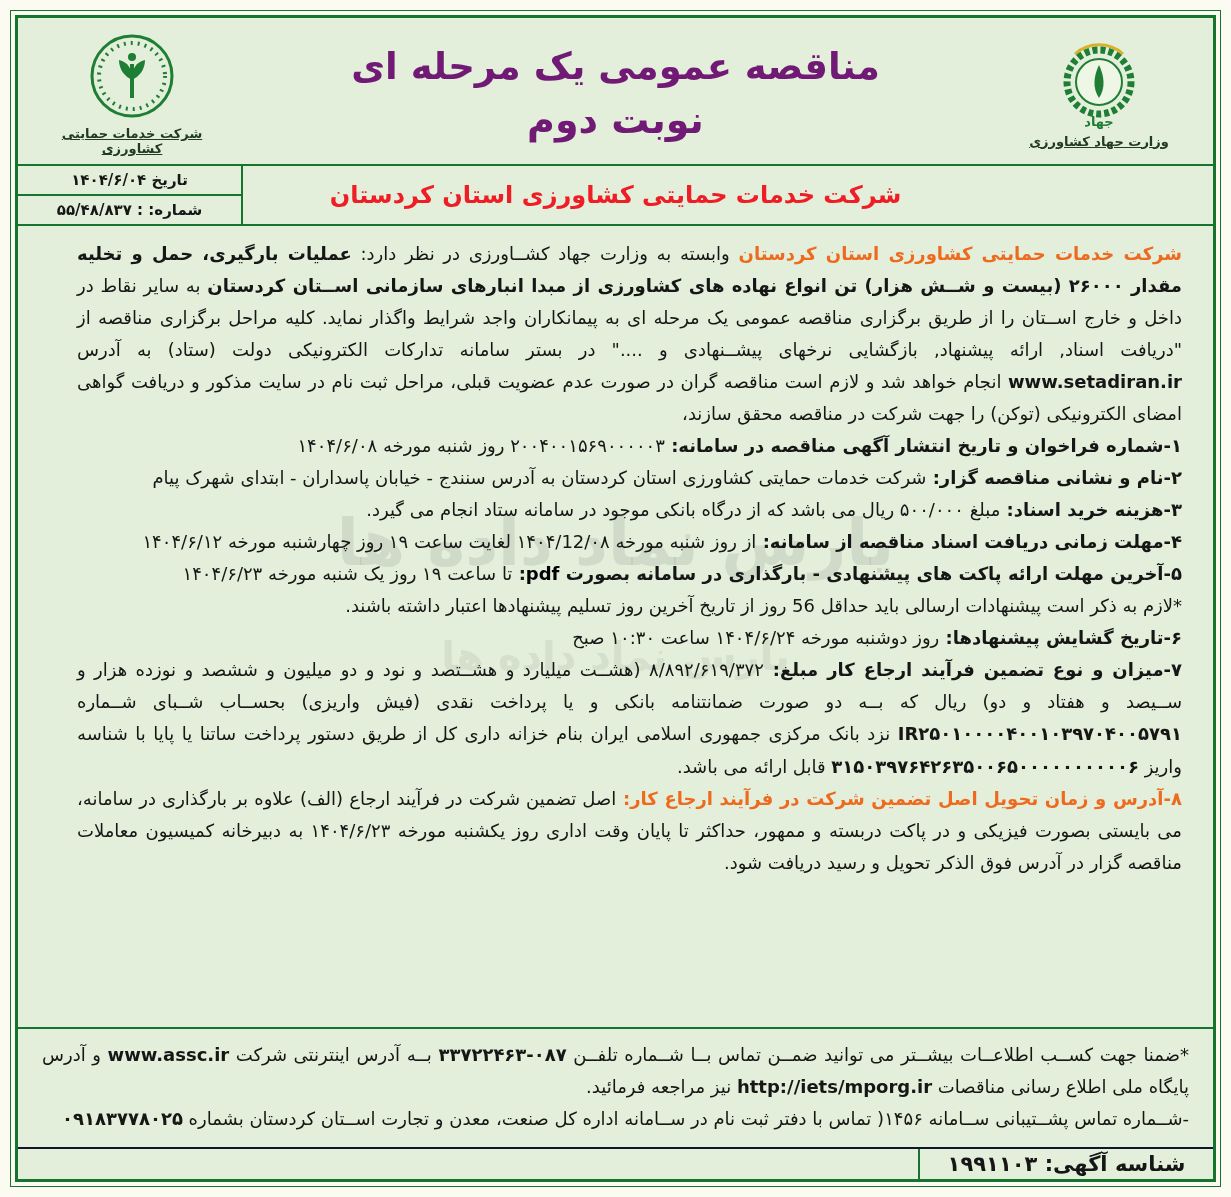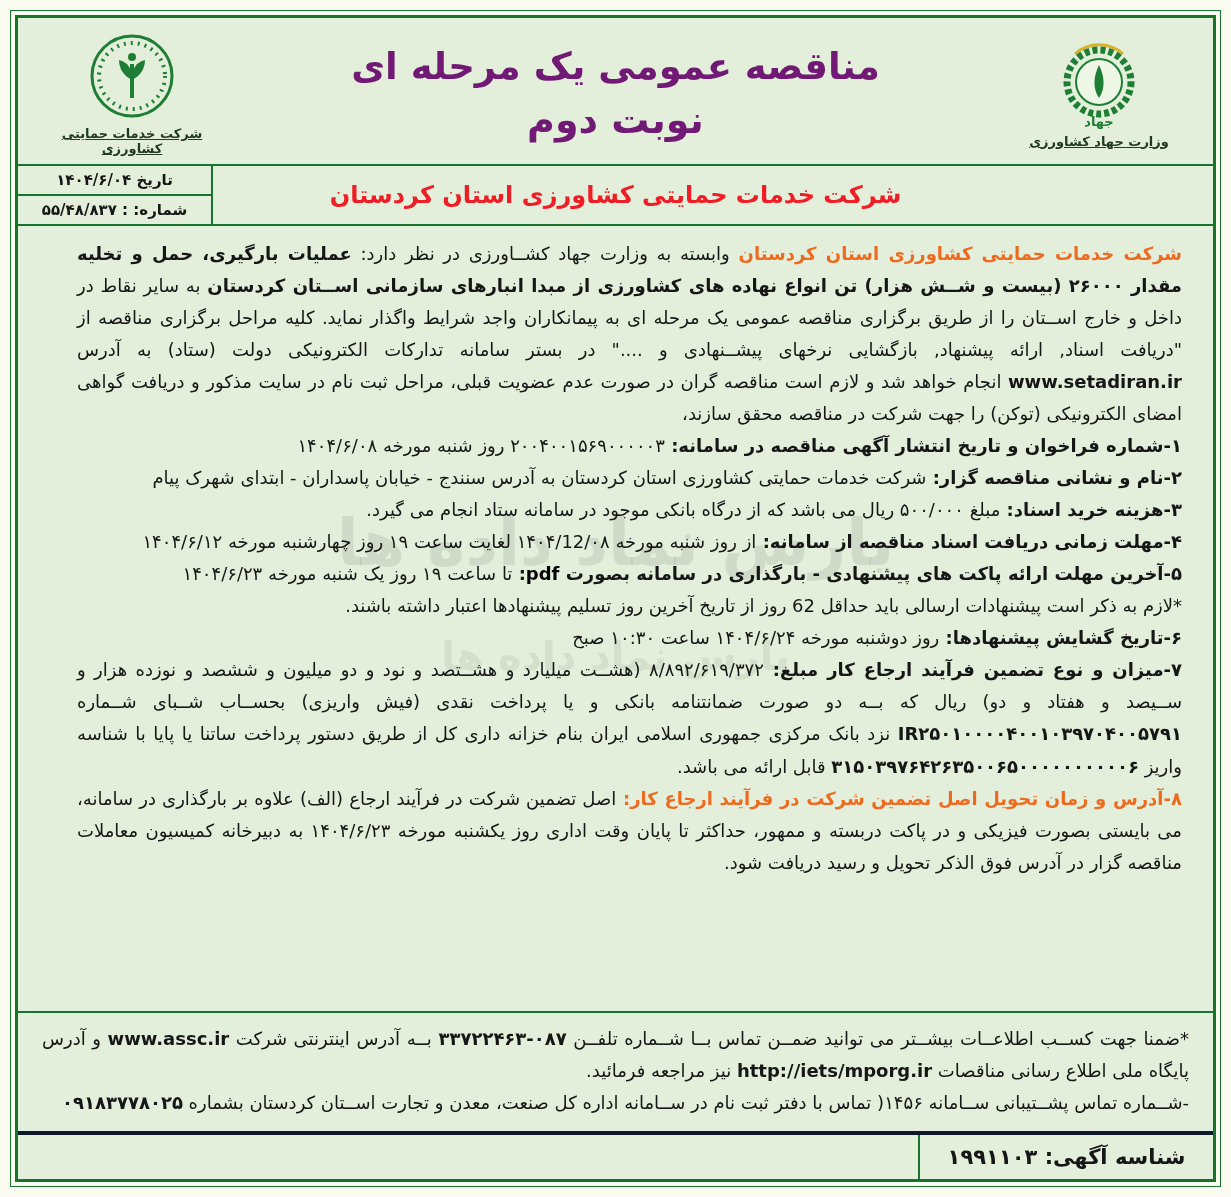--- a/index.html
+++ b/index.html
@@ -34,38 +34,38 @@
   .titlebox { flex:1; text-align:center; color:#701a75; }
   .title { font-size:37px; font-weight:bold; }
   .subtitle { font-size:38px; font-weight:bold; margin-top:10px; }
 
   .meta { position:relative; height:60px; border-bottom:2px solid #15742e; flex:0 0 auto; z-index:1; }
   .meta-company {
     position:absolute; inset:0; display:flex; align-items:center; justify-content:center;
     font-size:24px; font-weight:bold; color:#ef1d25;
   }
   .meta-left {
-    position:absolute; left:0; top:0; bottom:0; width:195px;
+    position:absolute; left:0; top:0; bottom:0; width:225px;
     border-right:2px solid #15742e;
     display:flex; flex-direction:column; font-size:15px; font-weight:bold; background:transparent;
   }
   .meta-left > div { flex:1; display:flex; align-items:center; justify-content:center; }
   .meta-left .row1 { border-bottom:2px solid #15742e; }
 
   .content {
     flex:1 1 auto; padding:12px 31px 6px;
     font-size:18px; line-height:1.78; text-align:justify;
     position:relative; z-index:1;margin-left:28px;
   }
   .notes {
     border-top:2px solid #15742e; padding:10px 24px 12px;
     font-size:18px; line-height:1.78; text-align:justify;
     flex:0 0 auto; position:relative; z-index:1;margin-top:40px;
   }
-  .bottomrow { border-top:4px solid #0f172a; height:48px; display:flex; flex:0 0 auto; position:relative; z-index:1; }
+  .bottomrow { border-top:2px solid #0f172a; height:32px; display:flex; flex:0 0 auto; position:relative; z-index:1; }
   .adid {
     width:295px; border-left:2px solid #15742e;
     display:flex; align-items:center; justify-content:center;
     font-size:21px; font-weight:bold;
   }
 
   .para { margin:0; }
   .bold   { font-weight:bold; }
   .orange { color:#ee6a1f; font-weight:bold; }
   .blue   { color:#000000; font-weight:bold; }
@@ -119,21 +119,21 @@
         </div>
       </div>
 
       <div class="content">
           <div class="para"><span class="orange">شرکت خدمات حمایتی کشاورزی استان کردستان</span><span> وابسته به وزارت جهاد کشــاورزی در نظر دارد: </span><span class="bold">عملیات بارگیری، حمل و تخلیه مقدار ۲۶۰۰۰ (بیست و شــش هزار) تن انواع نهاده های کشاورزی از مبدا انبارهای سازمانی اســتان کردستان</span><span> به سایر نقاط در داخل و خارج اســتان را از طریق برگزاری مناقصه عمومی یک مرحله ای به پیمانکاران واجد شرایط واگذار نماید. کلیه مراحل برگزاری مناقصه از "دریافت اسناد, ارائه پیشنهاد, بازگشایی نرخهای پیشــنهادی و ...." در بستر سامانه تدارکات الکترونیکی دولت (ستاد) به آدرس </span><span class="bold">www.setadiran.ir</span><span> انجام خواهد شد و لازم است مناقصه گران در صورت عدم عضویت قبلی، مراحل ثبت نام در سایت مذکور و دریافت گواهی امضای الکترونیکی (توکن) را جهت شرکت در مناقصه محقق سازند،</span></div>
           <div class="para"><span class="bold">۱-شماره فراخوان و تاریخ انتشار آگهی مناقصه در سامانه: </span><span>۲۰۰۴۰۰۱۵۶۹۰۰۰۰۰۳ روز شنبه مورخه ۱۴۰۴/۶/۰۸</span></div>
           <div class="para"><span class="bold">۲-نام و نشانی مناقصه گزار: </span><span>شرکت خدمات حمایتی کشاورزی استان کردستان به آدرس سنندج - خیابان پاسداران - ابتدای شهرک پیام</span></div>
           <div class="para"><span class="bold">۳-هزینه خرید اسناد: </span><span>مبلغ ۵۰۰/۰۰۰ ریال می باشد که از درگاه بانکی موجود در سامانه ستاد انجام می گیرد.</span></div>
           <div class="para"><span class="bold">۴-مهلت زمانی دریافت اسناد مناقصه از سامانه: </span><span>از روز شنبه مورخه ۱۴۰۴/12/۰۸ لغایت ساعت ۱۹ روز چهارشنبه مورخه ۱۴۰۴/۶/۱۲</span></div>
           <div class="para"><span class="bold">۵-آخرین مهلت ارائه پاکت های پیشنهادی - بارگذاری در سامانه بصورت </span><span class="blue">pdf</span><span class="bold">: </span><span>تا ساعت ۱۹ روز یک شنبه مورخه ۱۴۰۴/۶/۲۳</span></div>
-          <div class="para"><span>*لازم به ذکر است پیشنهادات ارسالی باید حداقل 62 روز از تاریخ آخرین روز تسلیم پیشنهادها اعتبار داشته باشند.</span></div>
+          <div class="para"><span>*لازم به ذکر است پیشنهادات ارسالی باید حداقل 56 روز از تاریخ آخرین روز تسلیم پیشنهادها اعتبار داشته باشند.</span></div>
           <div class="para"><span class="bold">۶-تاریخ گشایش پیشنهادها: </span><span>روز دوشنبه مورخه ۱۴۰۴/۶/۲۴ ساعت ۱۰:۳۰ صبح</span></div>
           <div class="para"><span class="bold">۷-میزان و نوع تضمین فرآیند ارجاع کار مبلغ: </span><span>۸/۸۹۲/۶۱۹/۳۷۲ (هشــت میلیارد و هشــتصد و نود و دو میلیون و ششصد و نوزده هزار و ســیصد و هفتاد و دو) ریال که بــه دو صورت ضمانتنامه بانکی و یا پرداخت نقدی (فیش واریزی) بحســاب شــبای شــماره </span><span class="bold">IR۲۵۰۱۰۰۰۰۴۰۰۱۰۳۹۷۰۴۰۰۵۷۹۱</span><span> نزد بانک مرکزی جمهوری اسلامی ایران بنام خزانه داری کل از طریق دستور پرداخت ساتنا یا پایا با شناسه واریز </span><span class="bold">۳۱۵۰۳۹۷۶۴۲۶۳۵۰۰۶۵۰۰۰۰۰۰۰۰۰۰۶</span><span> قابل ارائه می باشد.</span></div>
           <div class="para"><span class="orange">۸-آدرس و زمان تحویل اصل تضمین شرکت در فرآیند ارجاع کار: </span><span>اصل تضمین شرکت در فرآیند ارجاع (الف) علاوه بر بارگذاری در سامانه، می بایستی بصورت فیزیکی و در پاکت دربسته و ممهور، حداکثر تا پایان وقت اداری روز یکشنبه مورخه ۱۴۰۴/۶/۲۳ به دبیرخانه کمیسیون معاملات مناقصه گزار در آدرس فوق الذکر تحویل و رسید دریافت شود.</span></div>
         </div>
 
       <div class="notes">
           <div class="para"><span>*ضمنا جهت کســب اطلاعــات بیشــتر می توانید ضمــن تماس بــا شــماره تلفــن </span><span class="bold">۰۸۷-۳۳۷۲۲۴۶۳</span><span> بــه آدرس اینترنتی شرکت </span><span class="bold">www.assc.ir</span><span> و آدرس پایگاه ملی اطلاع رسانی مناقصات </span><span class="bold">http://iets/mporg.ir</span><span> نیز مراجعه فرمائید.</span></div>
           <div class="para"><span>-شــماره تماس پشــتیبانی ســامانه ۱۴۵۶( تماس با دفتر ثبت نام در ســامانه اداره کل صنعت، معدن و تجارت اســتان کردستان بشماره </span><span class="bold">۰۹۱۸۳۷۷۸۰۲۵</span></div>
         </div>
 

